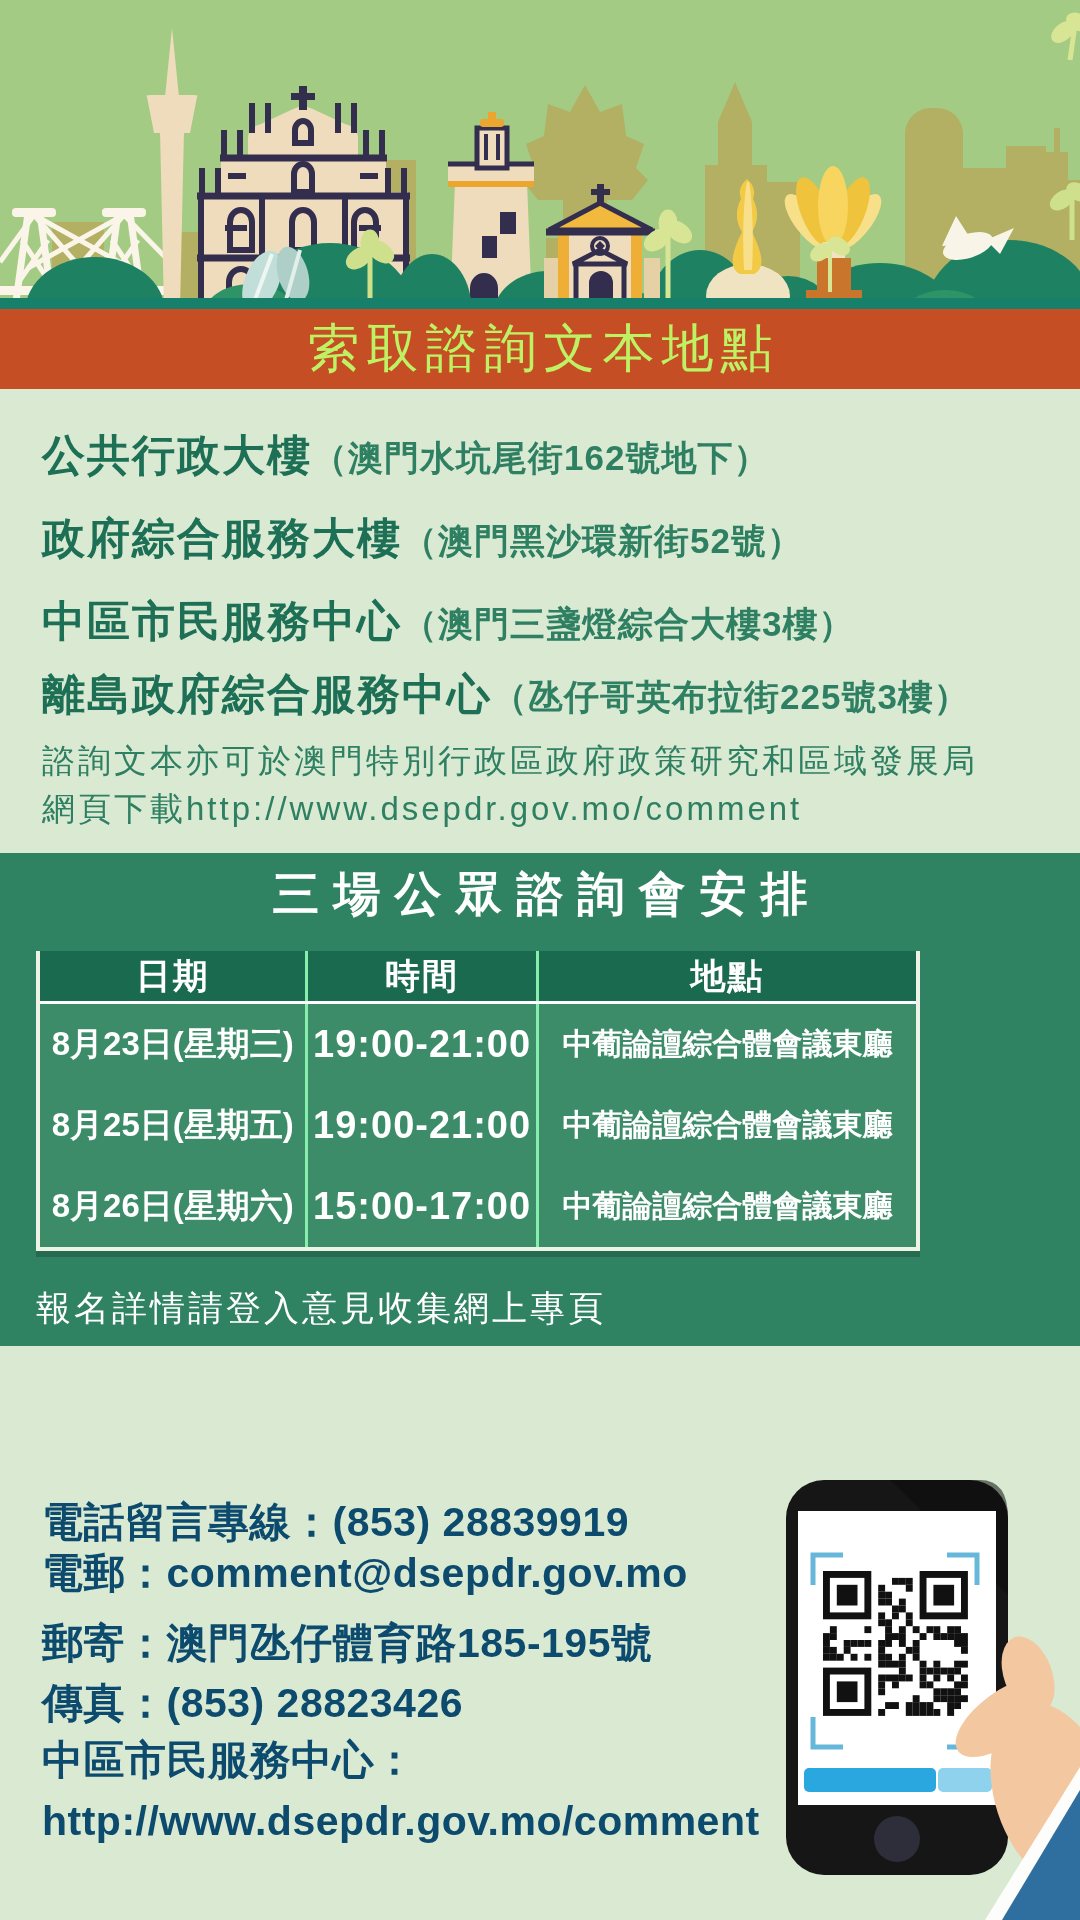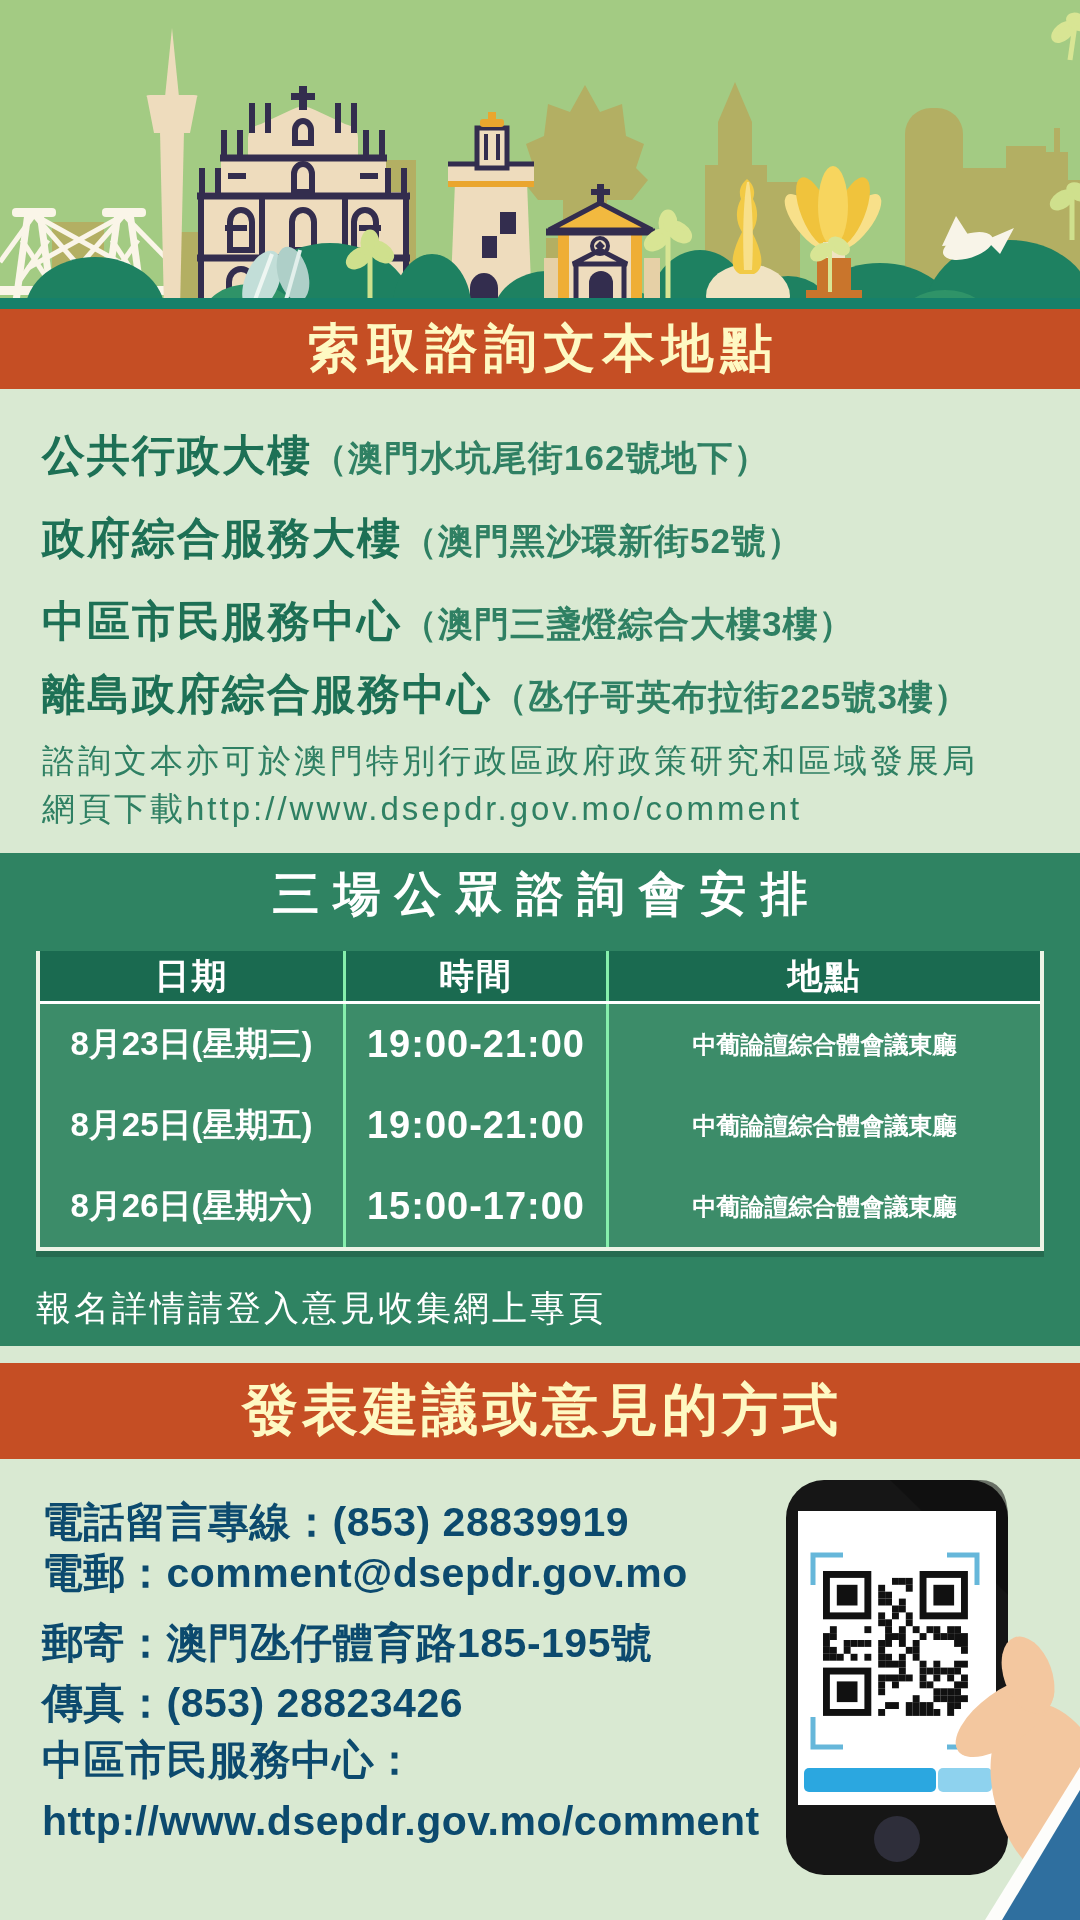--- a/index.html
+++ b/index.html
@@ -7,45 +7,45 @@
   body { font-family:"Liberation Sans","DejaVu Sans",sans-serif; }
   .poster { position:relative; width:1080px; height:1920px; background:#d9e9d2; overflow:hidden; margin:0 auto; }
 
   
   .skyline { position:absolute; top:0; left:0; width:1080px; height:309px; display:block; }
 
   
   .banner { position:absolute; left:0; width:1080px; background:#c54e24; display:flex; align-items:center; justify-content:center; }
   .banner1 { top:309px; height:80px; }
   .banner2 { top:1363px; height:96px; }
-  .banner .btxt { color:#fef9c3; font-weight:bold; white-space:nowrap; }
+  .banner .btxt { color:#bef264; font-weight:normal; white-space:nowrap; }
   .banner1 .btxt { font-size:52px; letter-spacing:7px; padding-left:7px; }
   .banner2 .btxt { font-size:56px; letter-spacing:4px; padding-left:4px; }
 
   
   .locations { position:absolute; top:389px; left:0; width:856px; height:464px; }
   .loc-row { position:absolute; left:42px; white-space:nowrap; display:flex; align-items:baseline; }
   .loc-name { font-size:43px; font-weight:bold; color:#1d7055; letter-spacing:2px; }
   .loc-addr { font-size:35px; font-weight:bold; color:#2f8063; letter-spacing:1px; }
   .loc-note { position:absolute; left:42px; color:#2f8063; font-size:33px; letter-spacing:3px; white-space:nowrap; font-weight:normal; }
 
   
   .panel { position:absolute; top:853px; left:0; width:1080px; height:510px; background:#33836a00; }
   .panel-bg { position:absolute; top:0; left:0; width:1080px; height:493px; background:#2f8362; }
   .panel-title { position:absolute; top:10px; left:0; width:1080px; text-align:center; color:#ffffff; font-weight:bold; font-size:47px; letter-spacing:14px; padding-left:14px; white-space:nowrap; }
-  .ctable { position:absolute; top:98px; left:36px; width:1008px; border:4px solid #edf4e6; border-top:none; background:#3c8c69; box-shadow:0 6px 0 rgba(0,0,0,0.18); }
+  .ctable { position:absolute; top:98px; left:36px; width:884px; border:4px solid #edf4e6; border-top:none; background:#3c8c69; box-shadow:0 6px 0 rgba(0,0,0,0.18); }
   .t-head { display:grid; grid-template-columns:30.3% 26.3% 43.4%; background:#1a6a50; border-bottom:3px solid #ffffff; }
   .t-row  { display:grid; grid-template-columns:30.3% 26.3% 43.4%; background:#3c8c69; }
   .t-cell { display:flex; align-items:center; justify-content:center; color:#ffffff; font-weight:bold; white-space:nowrap; }
   .t-head .t-cell { height:50px; font-size:35px; letter-spacing:2px; }
   .t-row  .t-cell { height:81px;text-align:center; }
   .t-cell.c2, .t-cell.c3 { border-left:3px solid #86efac; }
   .cell-date { font-size:33px; }
   .cell-time { font-size:38px; letter-spacing:1px; }
-  .cell-venue { font-size:24px; }
+  .cell-venue { font-size:30px; }
   .panel-note { position:absolute; top:432px; left:36px; color:#ffffff; font-size:35px; letter-spacing:3px; font-weight:normal; white-space:nowrap; }
 
   
   .contact { position:absolute; top:1459px; left:0; width:1080px; height:461px; }
   .contact-line { position:absolute; left:42px; color:#0c4a6e; font-weight:bold; font-size:41px; letter-spacing:0.5px; white-space:nowrap; }
   .phone-wrap { position:absolute; left:780px; top:16px; width:300px; height:445px; }
 </style>
 </head>
 <body>
 
@@ -323,23 +323,20 @@
       <div class="t-row">
         <div class="t-cell c1 cell-date">8月26日(星期六)</div>
         <div class="t-cell c2 cell-time">15:00-17:00</div>
         <div class="t-cell c3 cell-venue">中葡論譠綜合體會議東廳</div>
       </div>
     </div>
 
     <div class="panel-note">報名詳情請登入意見收集網上專頁</div>
   </div>
 
-  <div class="banner banner2">
-    <div class="btxt">發表建議或意見的方式</div>
-  </div>
 
   <div class="contact">
     <div class="contact-line" style="top:36px">電話留言專線：(853) 28839919</div>
     <div class="contact-line" style="top:87px">電郵：comment@dsepdr.gov.mo</div>
     <div class="contact-line" style="top:157px">郵寄：澳門氹仔體育路185-195號</div>
     <div class="contact-line" style="top:217px">傳真：(853) 28823426</div>
     <div class="contact-line" style="top:274px">中區市民服務中心：</div>
     <div class="contact-line" style="top:339px">http://www.dsepdr.gov.mo/comment</div>
 
     <svg class="phone-wrap" viewBox="0 0 300 445" aria-hidden="true">

